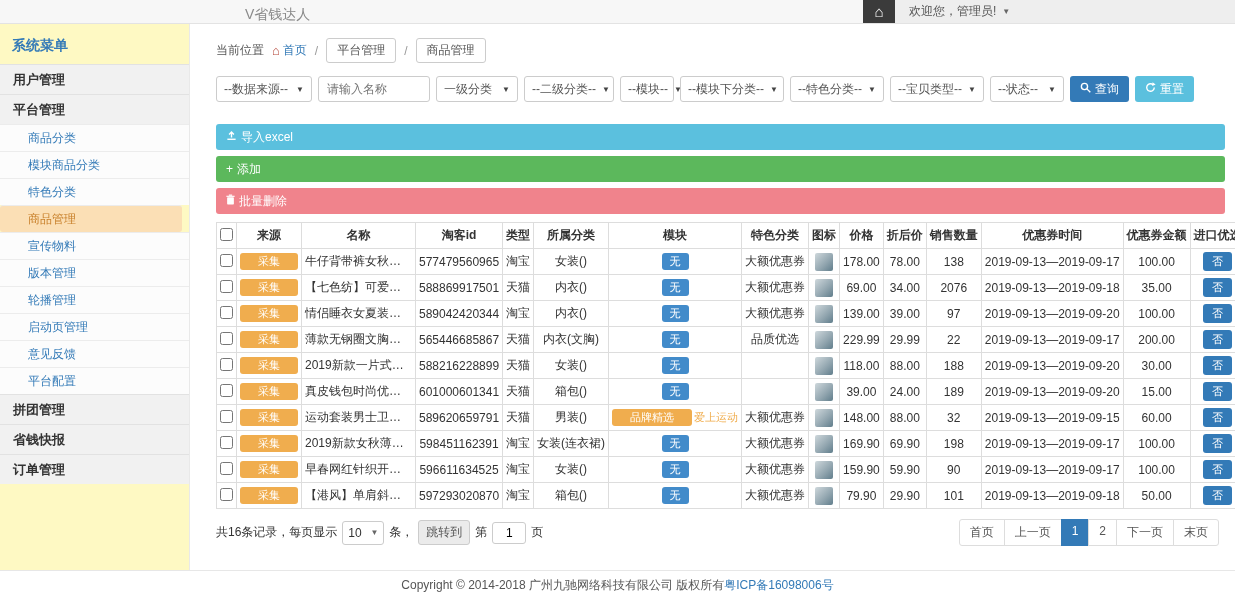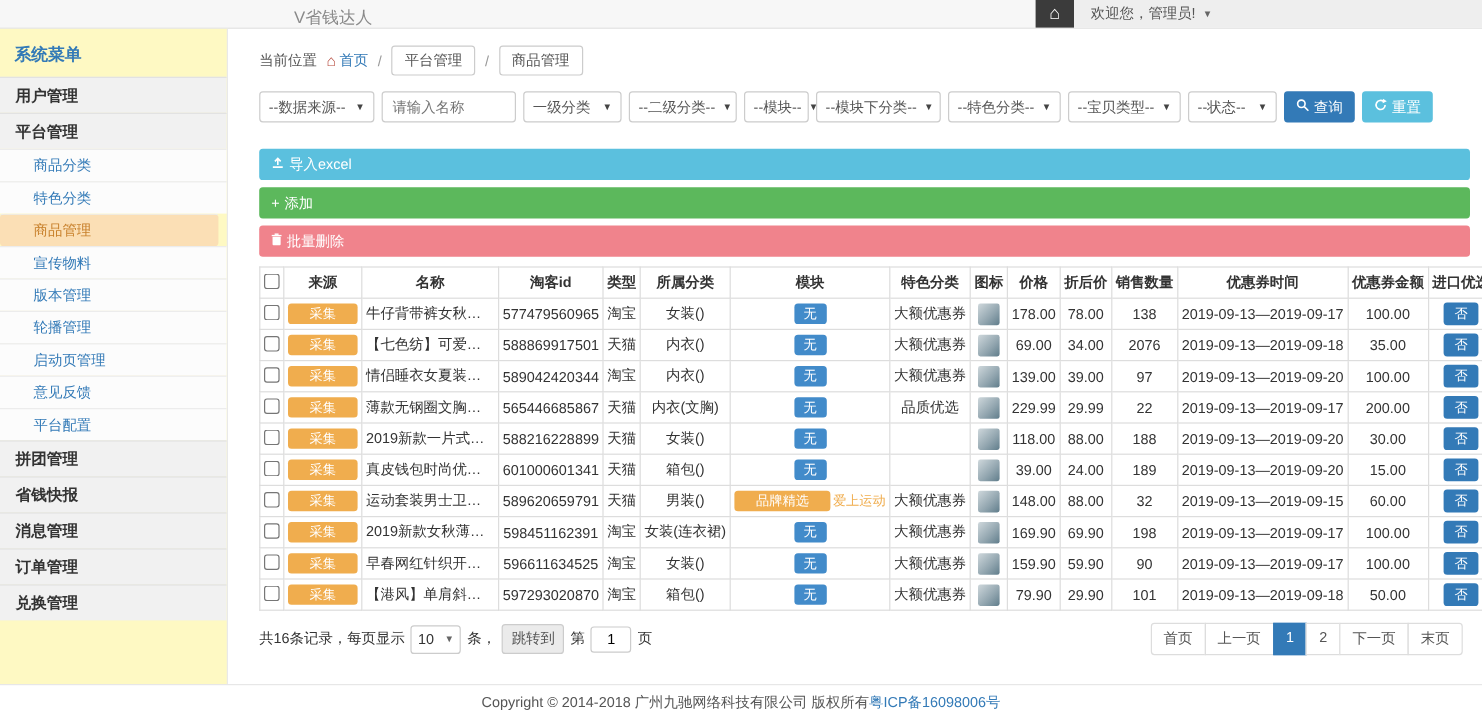--- a/index.html
+++ b/index.html
@@ -94,33 +94,32 @@
 </div>
 
 <div class="layout">
 
   <aside class="sidebar">
     <div class="side-header">系统菜单</div>
     <nav>
         <div class="side-parent">用户管理</div>
         <div class="side-parent">平台管理</div>
         <div class="side-child">商品分类</div>
+        <div class="side-child">模块商品分类</div>
         <div class="side-child">特色分类</div>
         <div class="side-child active">商品管理</div>
         <div class="side-child">宣传物料</div>
         <div class="side-child">版本管理</div>
         <div class="side-child">轮播管理</div>
         <div class="side-child">启动页管理</div>
         <div class="side-child">意见反馈</div>
         <div class="side-child">平台配置</div>
         <div class="side-parent">拼团管理</div>
         <div class="side-parent">省钱快报</div>
-        <div class="side-parent">消息管理</div>
         <div class="side-parent">订单管理</div>
-        <div class="side-parent">兑换管理</div>
       </nav>
   </aside>
 
   <main class="main">
 
     <div class="breadcrumb">
       <span>当前位置</span>
       <span class="crumb-home">
         <span class="home-glyph">⌂</span>
         <span>首页</span>

